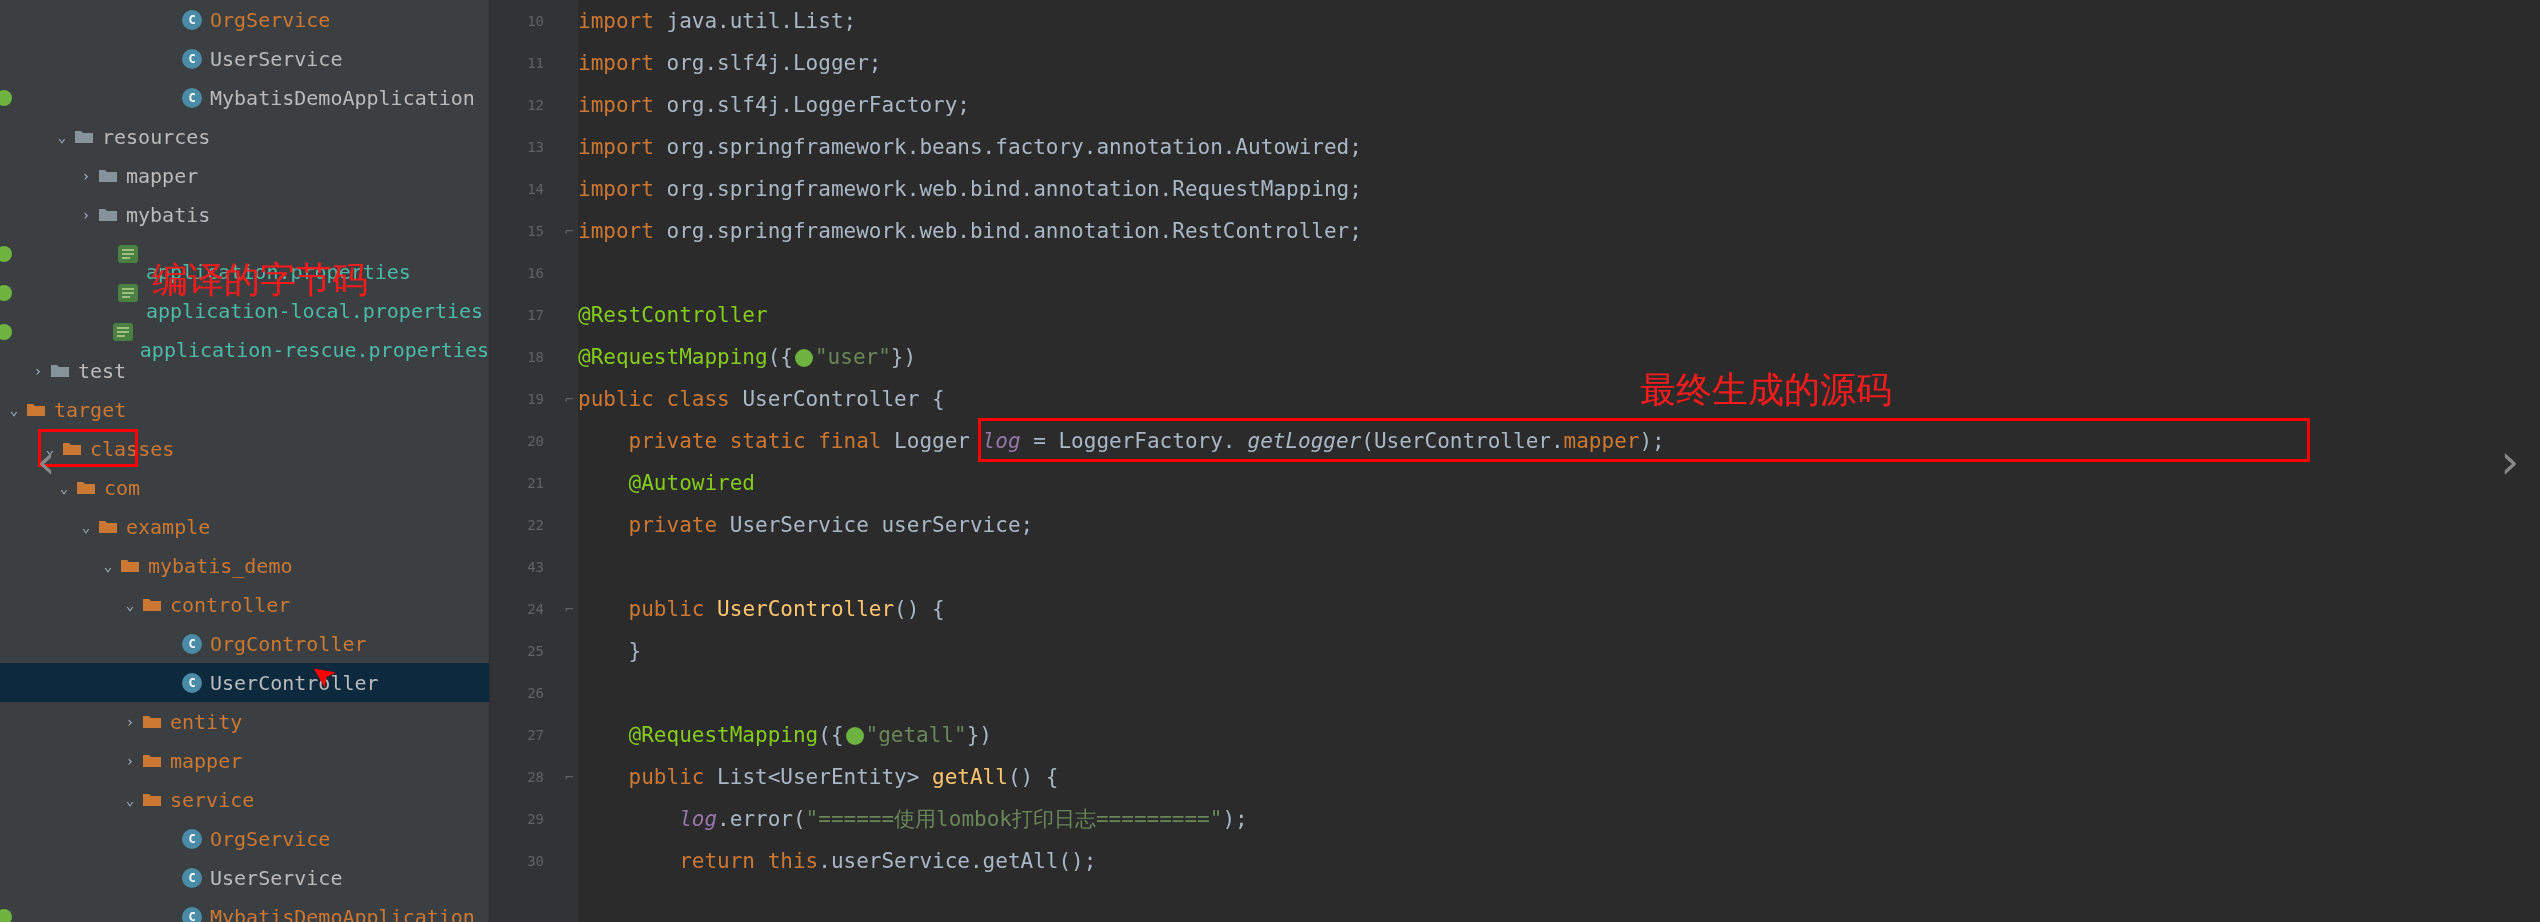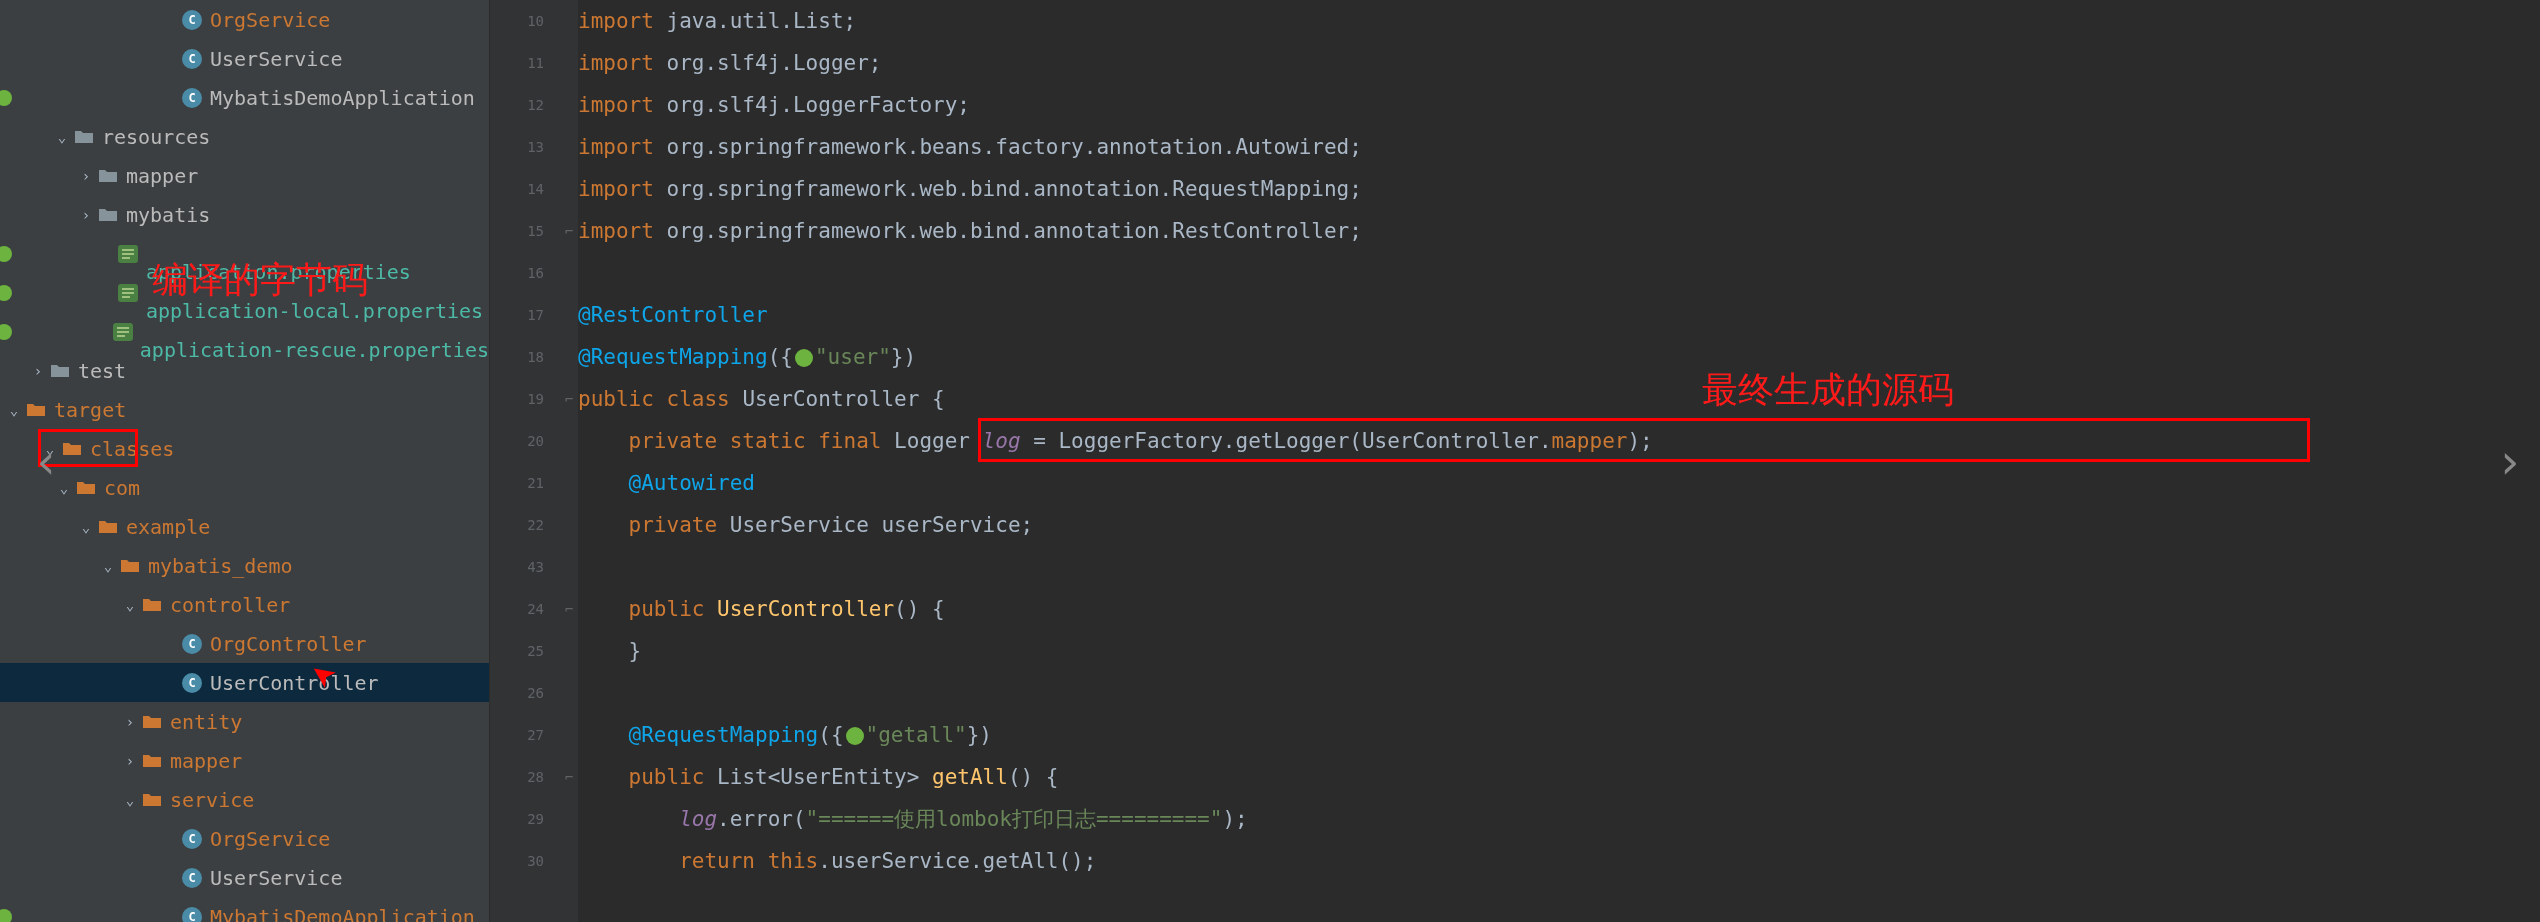--- a/index.html
+++ b/index.html
@@ -118,23 +118,23 @@
   position: relative;
 }
 .code-line {
   height: 42px;
   line-height: 42px;
   white-space: pre;
   font-size: 21px;
 }
 .k { color: #cc7832; }
 .str { color: #6a8759; }
-.anno { color: #0ea5e9; margin-top: 24px; }
+.anno { color: #84cc16; margin-top: 24px; }
 .it { font-style: italic; color: #9876aa; }
-.call-it { color: #a9b7c6; }
+.call-it { font-style: italic; color: #a9b7c6; margin-left: 12px; }
 .def { color: #a9b7c6; }
 .name { color: #ffc66d; }
 .spring-icon {
   display: inline-block;
   width: 18px;
   height: 18px;
   background: #6db33f;
   border-radius: 50%;
   vertical-align: middle;
   margin: 0 2px;
@@ -463,15 +463,15 @@
         <div class="code-line">        <span class="it">log</span><span class="def">.error(</span><span class="str">"======使用lombok打印日志========="</span><span class="def">);</span></div>
         <div class="code-line">        <span class="k">return this</span><span class="def">.userService.getAll();</span></div>
       </div>
   </div>
 </div>
 
 <div class="nav-chev nav-left">‹</div>
 <div class="nav-chev nav-right">›</div>
 
 <div class="annotation" style="left:152px; top:256px;">编译的字节码</div>
-<div class="annotation" style="left:1702px; top:366px;">最终生成的源码</div>
+<div class="annotation" style="left:1640px; top:366px;">最终生成的源码</div>
 
 <div class="redbox" style="left:978px; top:418px; width:1332px; height:44px;"></div>
 
 </body></html>

